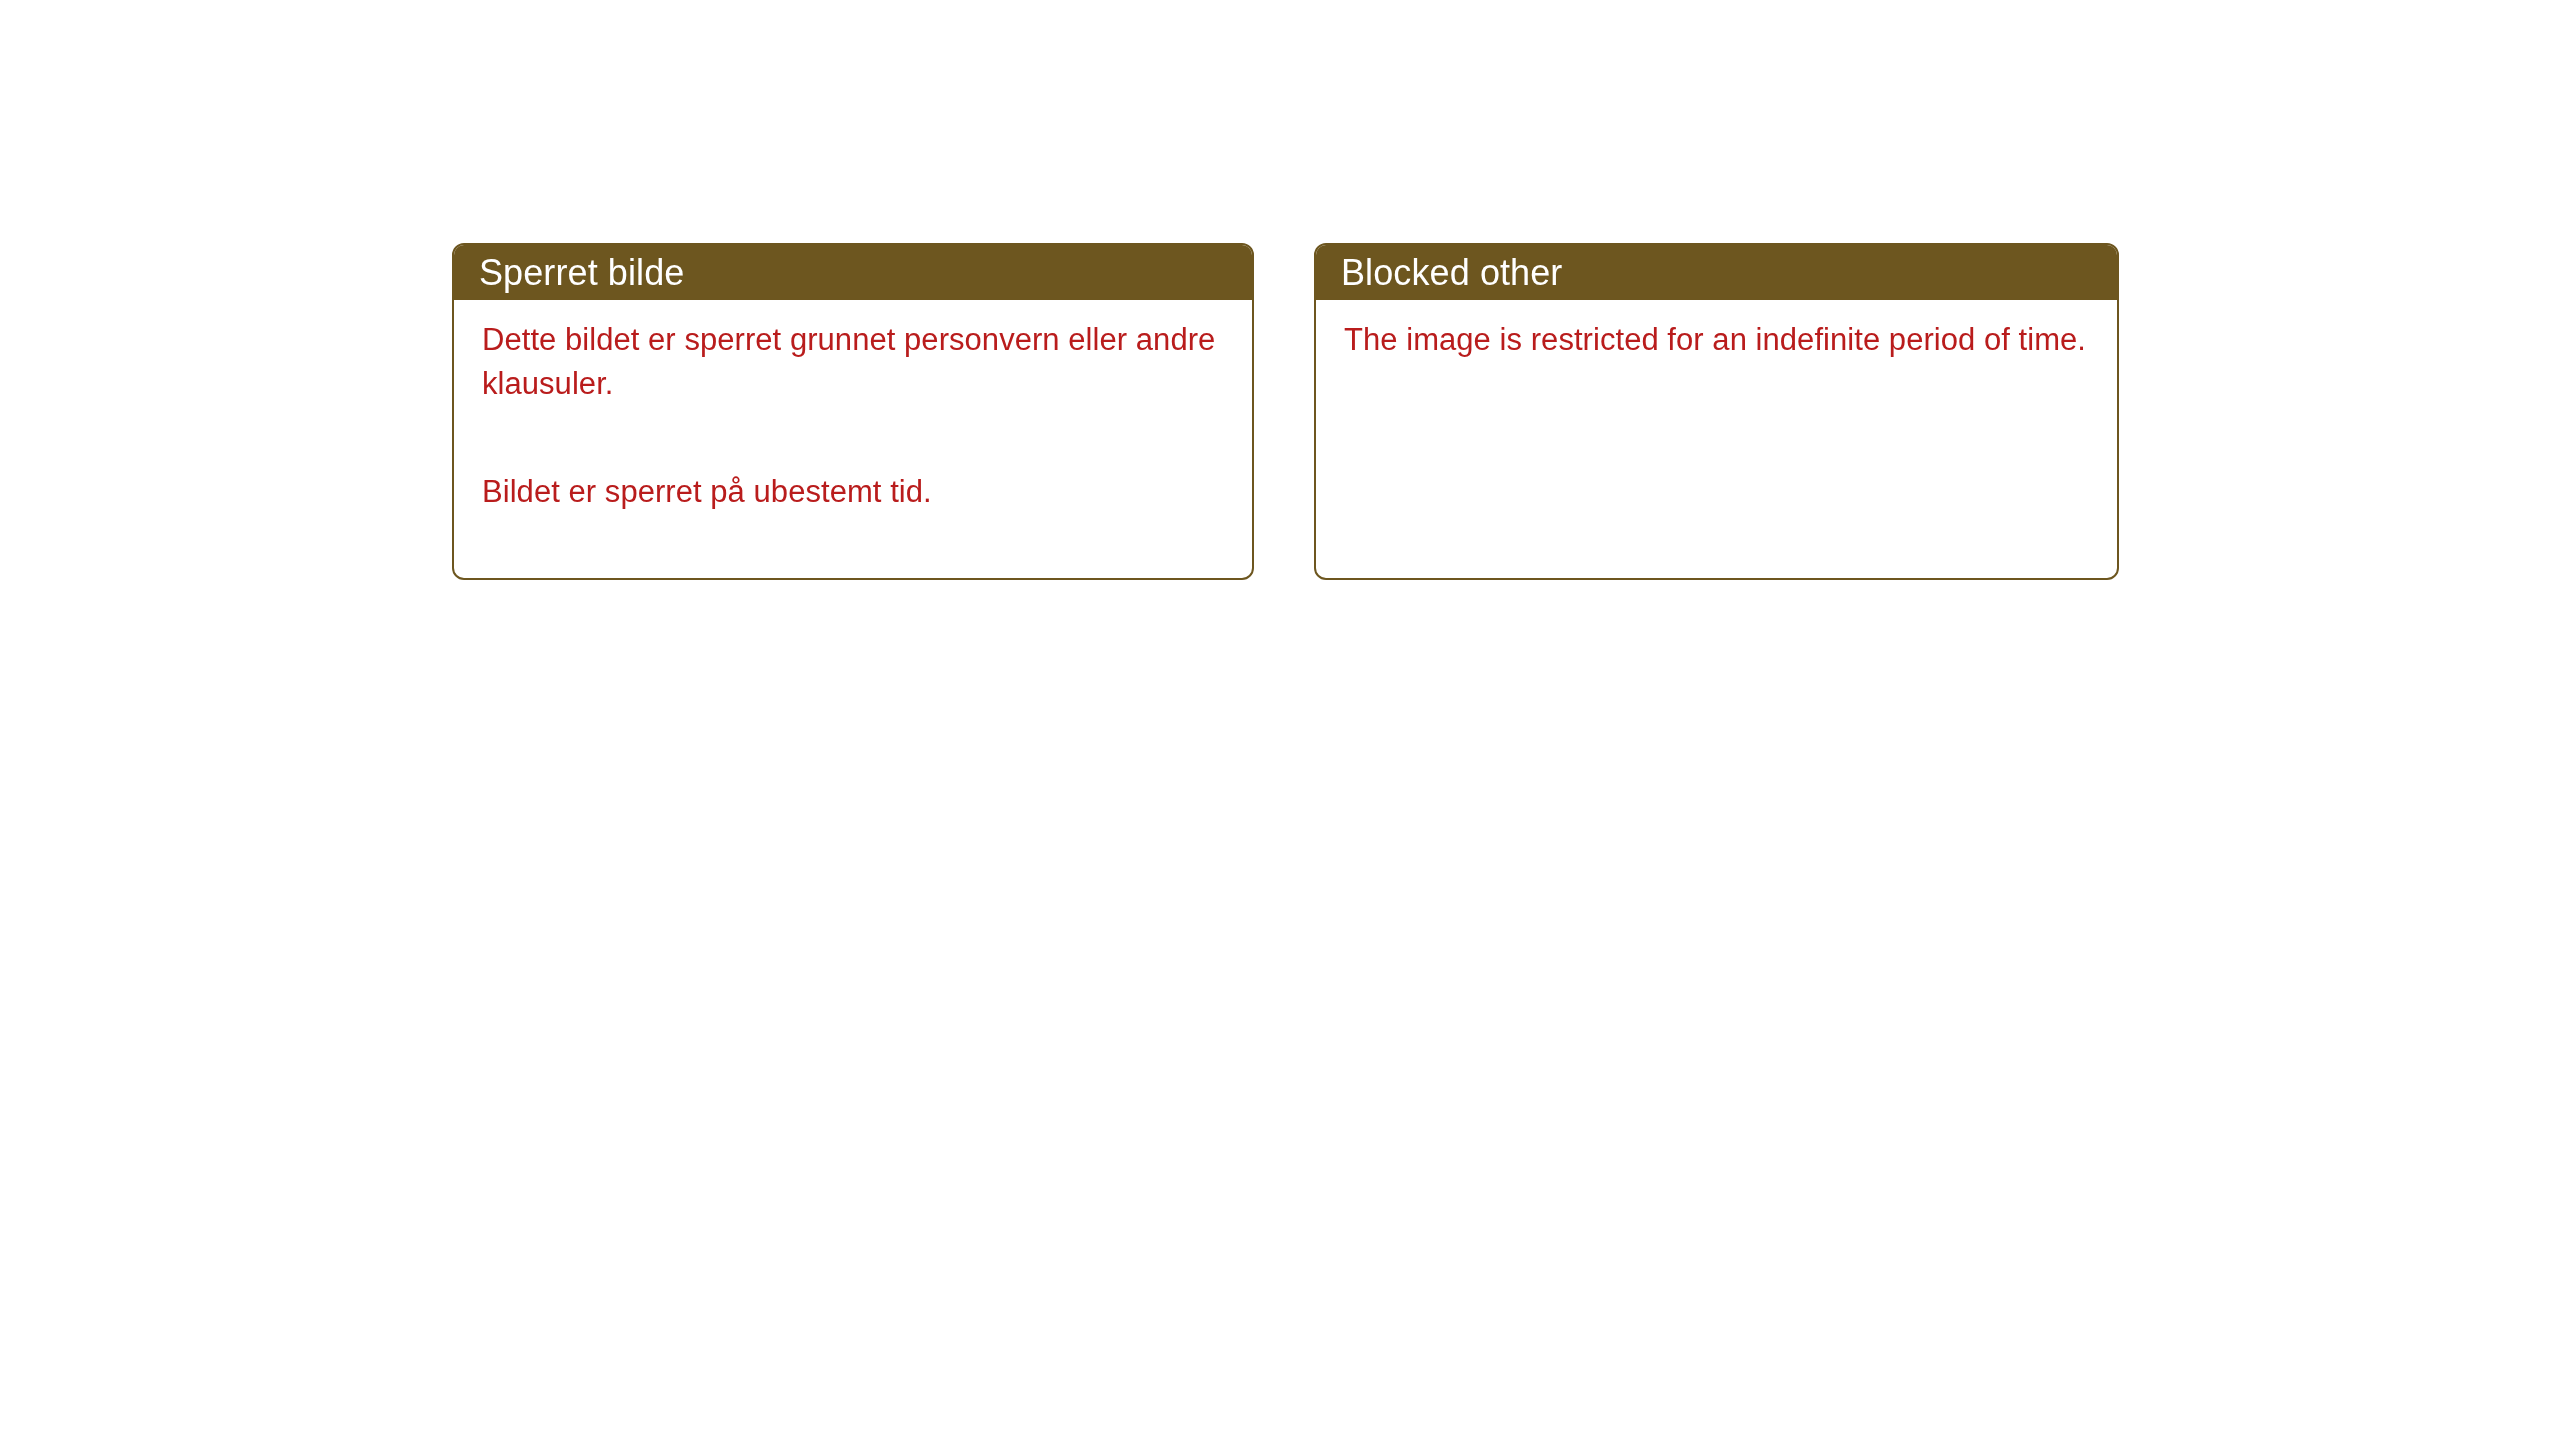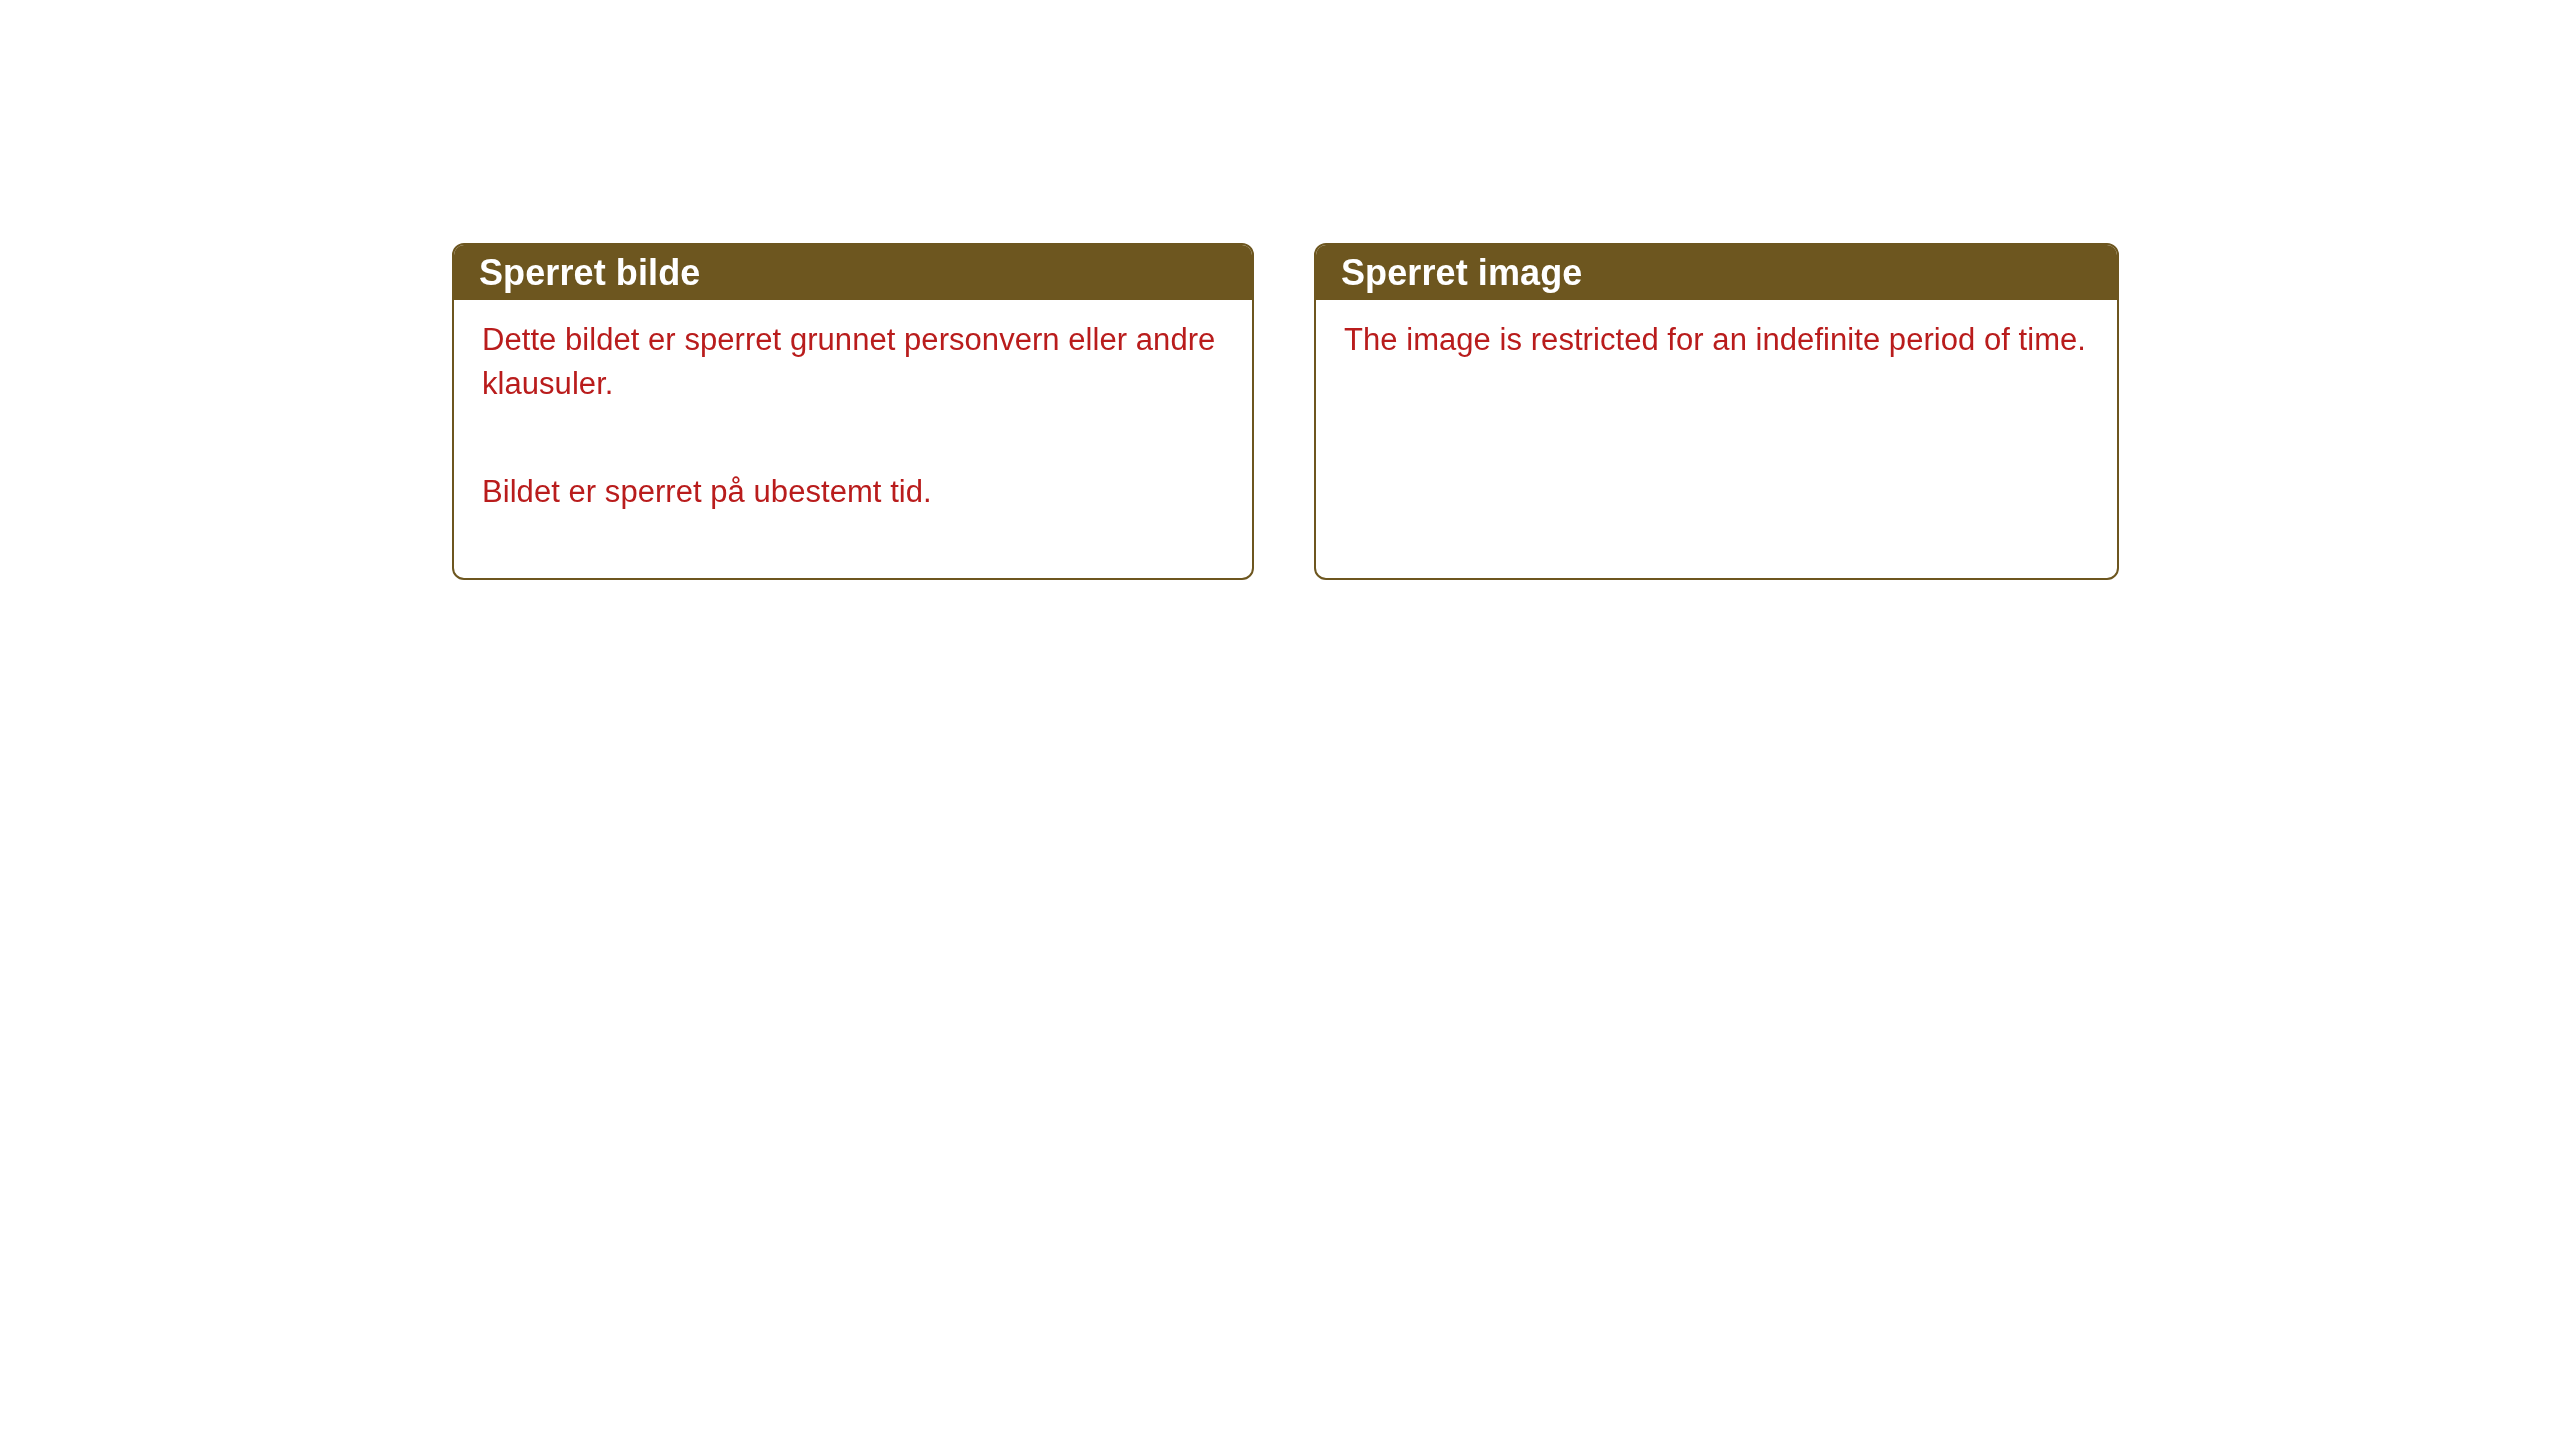--- a/index.html
+++ b/index.html
@@ -53,21 +53,21 @@
     height: 55px;
     box-sizing: border-box;
     display: flex;
     align-items: center;
     padding: 0 0 0 25px;
     flex: 0 0 auto;
   }
 
   .card-header-title {
     font-size: 36px;
-    font-weight: 700;
+    font-weight: 400;
     line-height: 1;
     letter-spacing: 0.1px;
     white-space: nowrap;
   }
 
   .card-body {
     flex: 1 1 auto;
     padding: 18px 22px 10px 28px;
     box-sizing: border-box;
     color: #000000;
@@ -96,20 +96,20 @@
       <h2 class="card-header-title">Sperret bilde</h2>
     </div>
     <div class="card-body">
       <p class="card-paragraph">Dette bildet er sperret grunnet personvern eller andre klausuler.</p>
       <p class="card-paragraph">Bildet er sperret på ubestemt tid.</p>
     </div>
   </section>
 
   <section class="notice-card card-en">
     <div class="card-header">
-      <h2 class="card-header-title">Sperret image</h2>
+      <h2 class="card-header-title">Blocked other</h2>
     </div>
     <div class="card-body">
       <p class="card-paragraph">The image is restricted for an indefinite period of time.</p>
     </div>
   </section>
 
 </div>
 
 </body></html>

